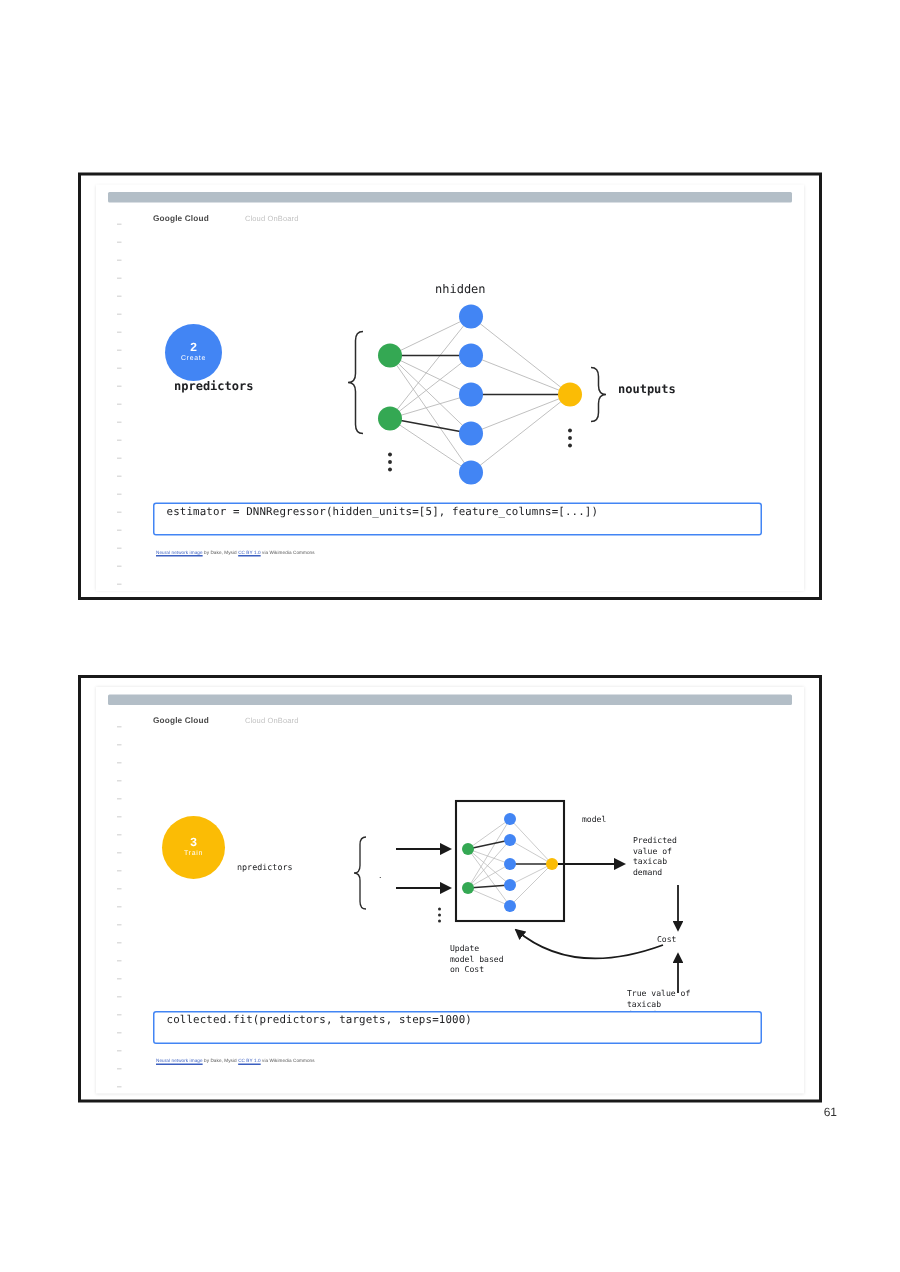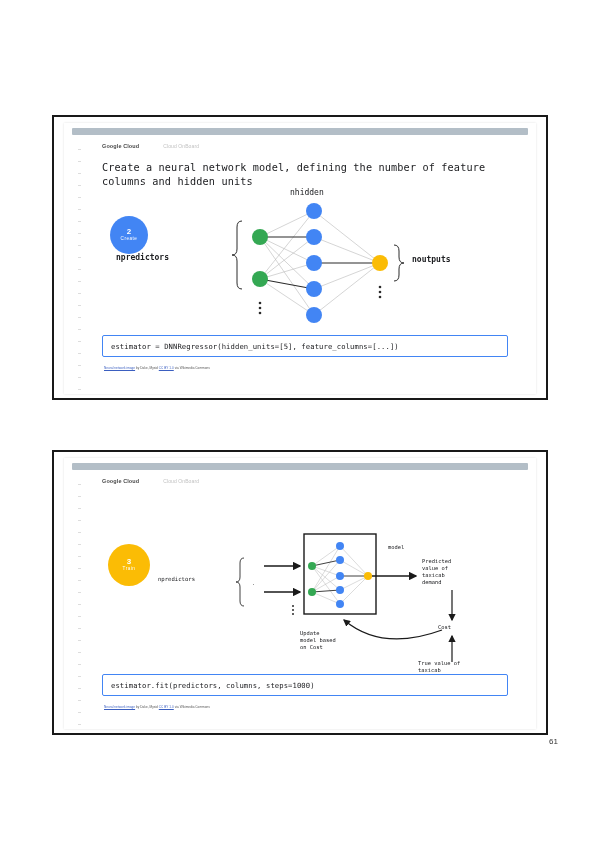--- a/index.html
+++ b/index.html
@@ -132,21 +132,21 @@
   
   .codebox {
     position: absolute;
     left: 38px;
     right: 28px;
     height: 22px;
     border: 1px solid #4285f4;
     border-radius: 2px;
     background: #ffffff;
     display: flex;
-    align-items: center;
+    align-items: flex-start;
     padding-left: 8px;
     box-sizing: border-box;
     font-family: "DejaVu Sans Mono", monospace;
     font-size: 7.2px;
     color: #202124;
     letter-spacing: 0.1px;
   }
   .slide-1 .codebox { top: 212px; }
   .slide-2 .codebox { top: 216px; }
 
@@ -214,21 +214,20 @@
           <i style="top: 216px;"></i>
           <i style="top: 228px;"></i>
           <i style="top: 240px;"></i>
         </div>
 
       <div class="brandrow">
         <span class="brand-google">Google Cloud</span>
         <span class="brand-sub">Cloud OnBoard</span>
       </div>
 
-      <div class="slide-title">Create a neural network model, defining the number of feature columns and hidden units</div>
 
       <div class="badge badge-create">
         <span class="num">2</span>
         <span class="lbl">Create</span>
       </div>
 
       <div class="diagram d1">
         <svg width="320" height="125" viewBox="0 0 320 125">
 
           <g stroke="#b9b9b9" stroke-width="0.6" fill="none">
@@ -400,21 +399,21 @@
         <span class="dlabel" style="left: 278px; top: 94px; font-size: 5.4px; white-space: pre;">Cost</span>
         <span class="dlabel" style="left: 258px; top: 130px; font-size: 5.4px; line-height: 7px; white-space: pre;">True value of
 taxicab
 demand</span>
         <span class="dlabel" style="left: 140px; top: 100px; font-size: 5.4px; line-height: 7px; white-space: pre;">Update
 model based
 on Cost</span>
       </div>
 
       <div class="codebox">
-        <span>estimator.fit(predictors, columns, steps=1000)</span>
+        <span>collected.fit(predictors, targets, steps=1000)</span>
       </div>
 
       <div class="attrib">
         <a href="#">Neural network image</a><span> by Dake, Mysid </span><a href="#">CC BY 1.0</a><span> via Wikimedia Commons</span>
       </div>
 
     </div>
   </div>
 
   <div class="page-number">61</div>

